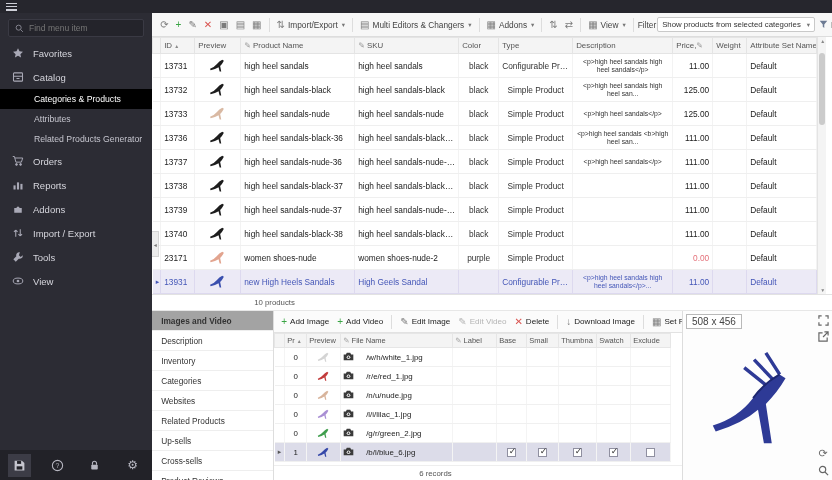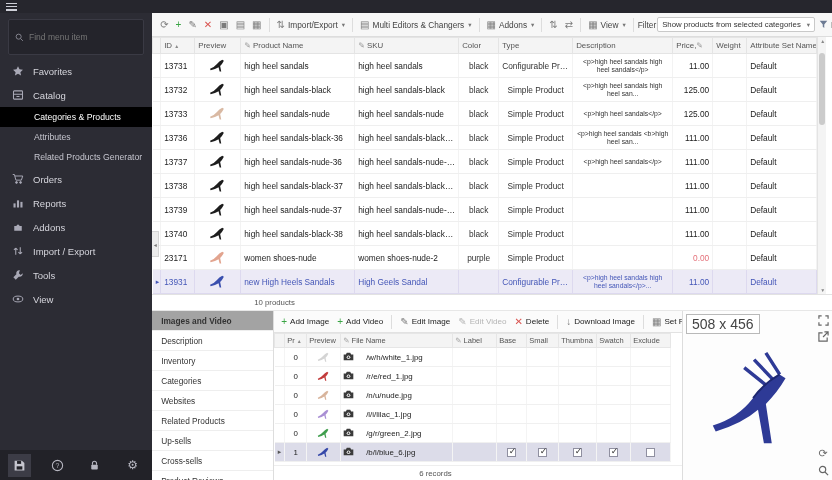--- a/index.html
+++ b/index.html
@@ -9,21 +9,21 @@
 
   
   .topbar{flex:0 0 13px;background:#26262d;display:flex;align-items:center;padding:0 6px}
   .hamb{width:11px;height:8px;display:flex;flex-direction:column;justify-content:space-between;cursor:pointer}
   .hamb i{height:1.5px;background:#cfd0d8;display:block}
 
   .shell{flex:1;display:flex;min-height:0}
 
   
   .sidebar{flex:0 0 150px;background:#2c2c34;color:#d6d6dd;display:flex;flex-direction:column;font-size:9.5px}
-  .side-search{margin:6px 8px 4px;background:#24242b;border:1px solid #3a3a44;border-radius:2px;display:flex;align-items:center;padding:12px 6px;gap:5px}
+  .side-search{margin:6px 8px 4px;background:#24242b;border:1px solid #3a3a44;border-radius:2px;display:flex;align-items:center;padding:3px 6px;gap:5px}
   .side-search svg{flex:0 0 9px}
   .side-search input{background:transparent;border:0;color:#b9b9c2;font-size:8.5px;width:100%;outline:none;font-family:"Liberation Sans",sans-serif}
   .snav{flex:1;overflow:hidden}
   .sitem{display:flex;align-items:center;gap:9px;padding:6px 12px;cursor:pointer;white-space:nowrap}
   .sitem .sic{width:12px;height:12px;flex:0 0 12px;display:flex;align-items:center;justify-content:center;color:#a9a9b6}
   .sitem .sic svg{width:12px;height:12px}
   .schild{padding:5px 10px 5px 34px;font-size:8.7px;color:#c6c6cf;cursor:pointer;white-space:nowrap}
   .schild.active{background:#000000;color:#fff}
   .sbottom{flex:0 0 30px;background:#222228;display:flex;align-items:center;justify-content:space-between;padding:0 8px}
   .bic{width:23px;height:23px;display:flex;align-items:center;justify-content:center;color:#b6b6c0;cursor:pointer;font-size:12px}
@@ -78,21 +78,21 @@
   .mgrid .c-check{text-align:center}
   .mgrid .c-file{display:flex;align-items:center;gap:12px;border:0;height:18px}
   .mini-shoe svg{width:13px;height:13px}
   .cam svg{width:11px;height:9px}
   .cb{display:inline-block;width:9px;height:9px;border:1px solid #8f8fa0;background:#fff;position:relative;vertical-align:middle}
   .cb.checked::after{content:"✓";position:absolute;left:0.5px;top:-2.5px;font-size:9px;color:#333}
   .media-status{flex:0 0 15px;font-size:7.8px;color:#555;display:flex;align-items:center;padding-left:145px;border-top:1px solid #eee}
 
   
   .preview{flex:0 0 149px;position:relative;background:#fdfdfd}
-  .dim-label{position:absolute;top:3px;left:3px;border:1px solid #b9b9b9;background:#fff;font-size:14px;padding:1px 5px;color:#444;z-index:3}
+  .dim-label{position:absolute;top:3px;left:3px;border:1px solid #b9b9b9;background:#fff;font-size:10px;padding:1px 5px;color:#444;z-index:3}
   .pv-ic{position:absolute;width:14px;height:14px;display:flex;align-items:center;justify-content:center;color:#666;cursor:pointer;z-index:3}
   .pv-ic svg{width:11px;height:11px}
   .pv-img{position:absolute;inset:14px 8px 6px 8px;display:flex;align-items:center;justify-content:center}
   .pv-img svg{width:118px;height:128px}
 </style>
 </head>
 <body>
 
 <div class="app">
 

